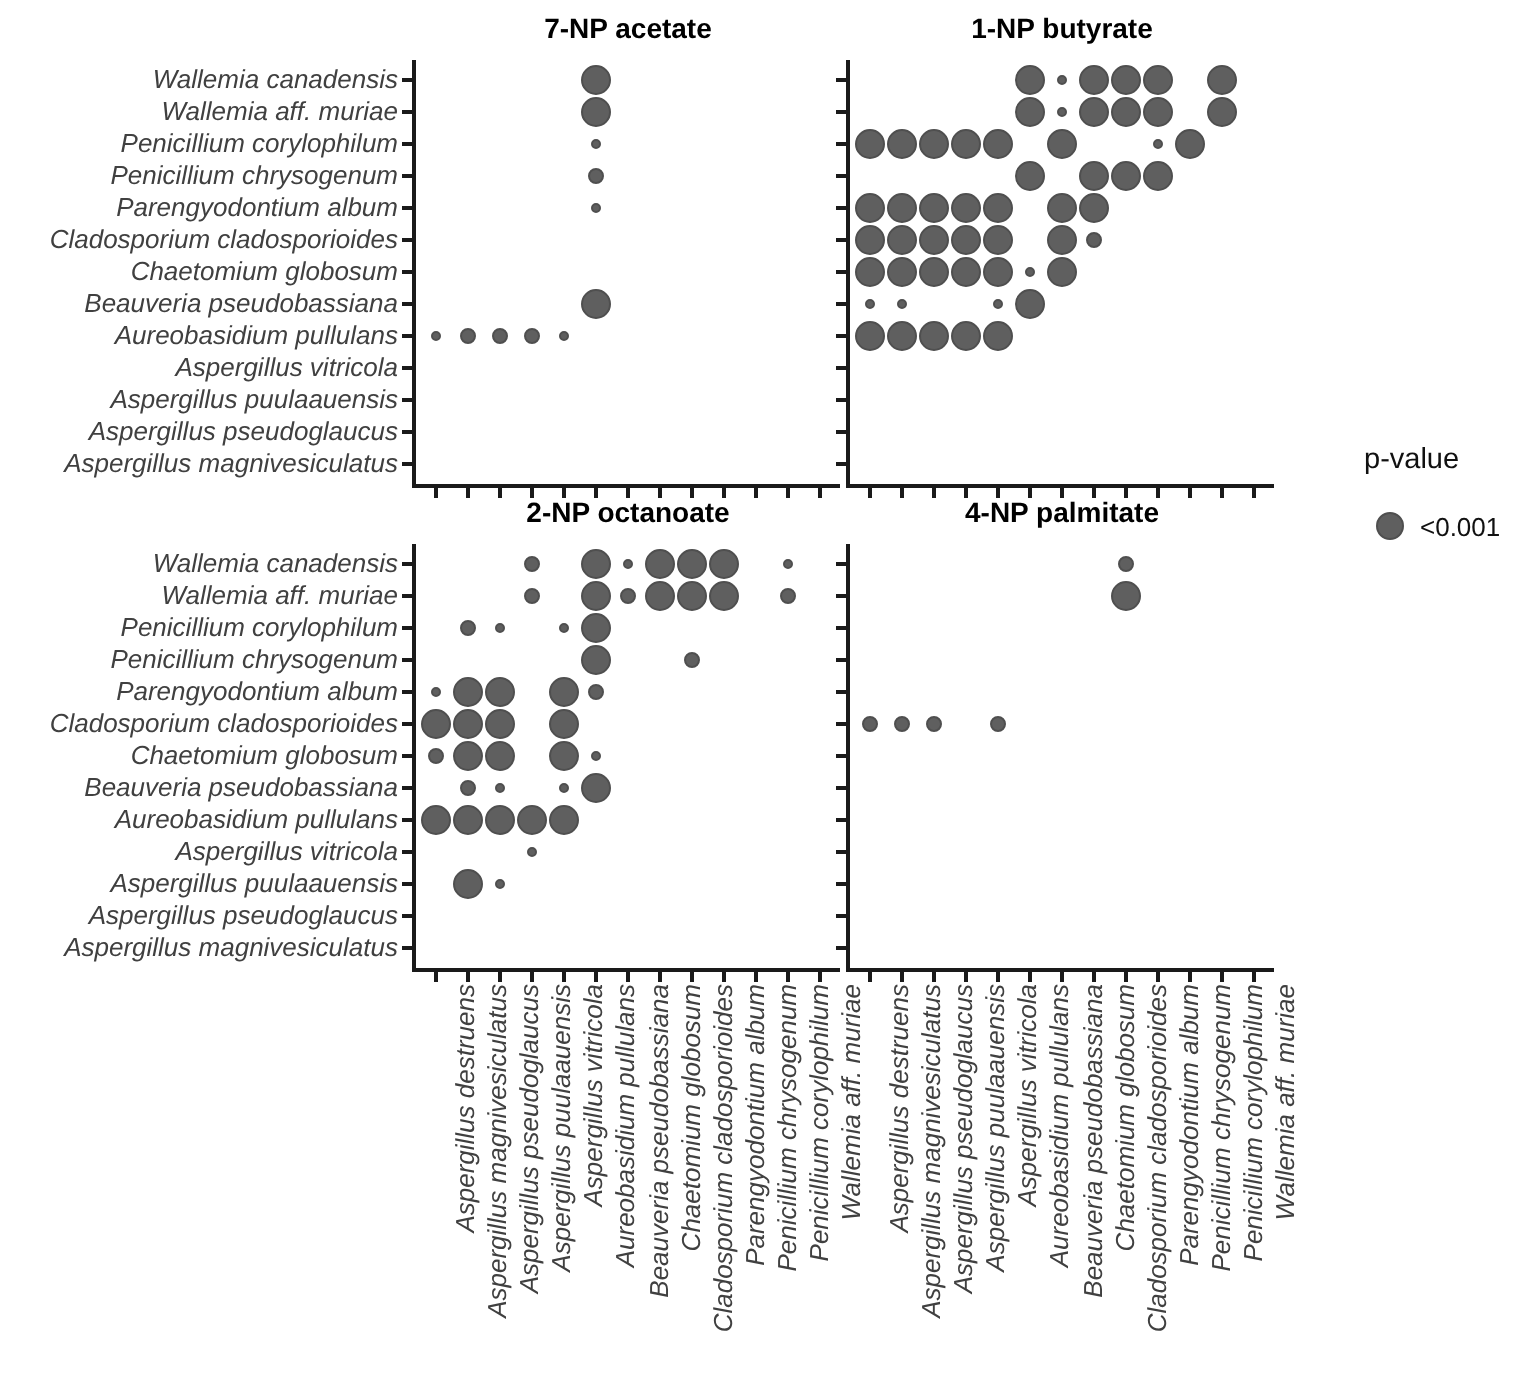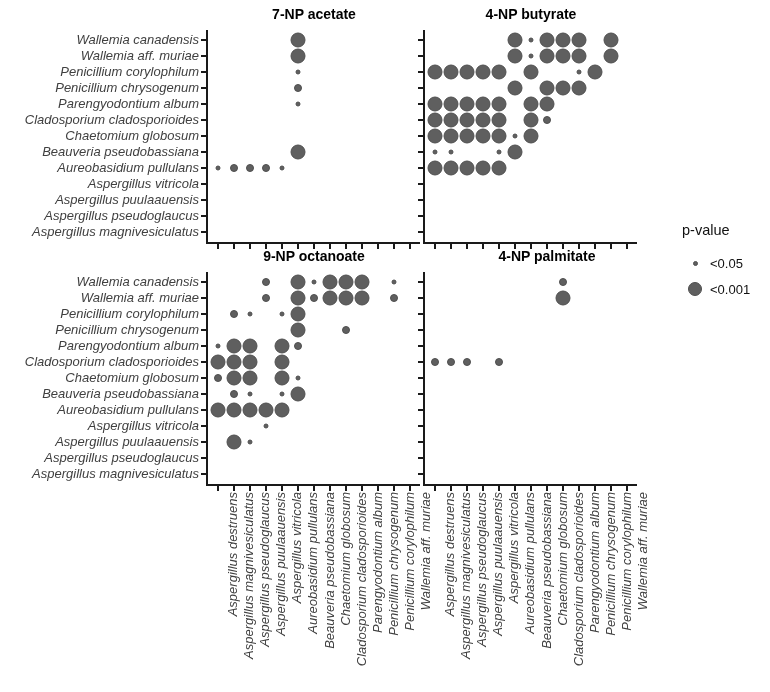--- a/index.html
+++ b/index.html
@@ -93,21 +93,21 @@
       <div class="dot l" title="" style="left: 297.939px; top: 55.697px;"></div>
       <div class="dot s" title="" style="left: 297.939px; top: 71.7576px;"></div>
       <div class="dot m" title="" style="left: 297.939px; top: 87.8182px;"></div>
       <div class="dot s" title="" style="left: 297.939px; top: 103.879px;"></div>
       <div class="dot l" title="" style="left: 297.939px; top: 152.061px;"></div>
       <div class="dot s" title="" style="left: 217.636px; top: 168.121px;"></div>
       <div class="dot m" title="" style="left: 233.697px; top: 168.121px;"></div>
       <div class="dot m" title="" style="left: 249.758px; top: 168.121px;"></div>
       <div class="dot m" title="" style="left: 265.818px; top: 168.121px;"></div>
       <div class="dot s" title="" style="left: 281.879px; top: 168.121px;"></div>
-      <div class="ptitle" style="left: 385px; top: 6px; width: 292px;">4-NP butyrate</div>
+      <div class="ptitle" style="left: 385px; top: 6px; width: 292px;">1-NP butyrate</div>
       <div class="axis-v" style="left: 423px; top: 30px; height: 214px;"></div>
       <div class="axis-h" style="left: 423px; top: 242px; width: 214px;"></div>
       <div class="tick-l" style="left: 418px; top: 38.6364px;"></div>
       <div class="tick-b" style="left: 433.636px; top: 244px;"></div>
       <div class="tick-l" style="left: 418px; top: 54.697px;"></div>
       <div class="tick-b" style="left: 449.697px; top: 244px;"></div>
       <div class="tick-l" style="left: 418px; top: 70.7576px;"></div>
       <div class="tick-b" style="left: 465.758px; top: 244px;"></div>
       <div class="tick-l" style="left: 418px; top: 86.8182px;"></div>
       <div class="tick-b" style="left: 481.818px; top: 244px;"></div>
@@ -176,21 +176,21 @@
       <div class="dot l" title="" style="left: 531px; top: 136px;"></div>
       <div class="dot s" title="" style="left: 434.636px; top: 152.061px;"></div>
       <div class="dot s" title="" style="left: 450.697px; top: 152.061px;"></div>
       <div class="dot s" title="" style="left: 498.879px; top: 152.061px;"></div>
       <div class="dot l" title="" style="left: 514.939px; top: 152.061px;"></div>
       <div class="dot l" title="" style="left: 434.636px; top: 168.121px;"></div>
       <div class="dot l" title="" style="left: 450.697px; top: 168.121px;"></div>
       <div class="dot l" title="" style="left: 466.758px; top: 168.121px;"></div>
       <div class="dot l" title="" style="left: 482.818px; top: 168.121px;"></div>
       <div class="dot l" title="" style="left: 498.879px; top: 168.121px;"></div>
-      <div class="ptitle" style="left: 168px; top: 248px; width: 292px;">9-NP octanoate</div>
+      <div class="ptitle" style="left: 168px; top: 248px; width: 292px;">2-NP octanoate</div>
       <div class="axis-v" style="left: 206px; top: 272px; height: 214px;"></div>
       <div class="axis-h" style="left: 206px; top: 484px; width: 214px;"></div>
       <div class="tick-l" style="left: 201px; top: 280.636px;"></div>
       <div class="tick-b" style="left: 216.636px; top: 486px;"></div>
       <div class="tick-l" style="left: 201px; top: 296.697px;"></div>
       <div class="tick-b" style="left: 232.697px; top: 486px;"></div>
       <div class="tick-l" style="left: 201px; top: 312.758px;"></div>
       <div class="tick-b" style="left: 248.758px; top: 486px;"></div>
       <div class="tick-l" style="left: 201px; top: 328.818px;"></div>
       <div class="tick-b" style="left: 264.818px; top: 486px;"></div>
@@ -277,21 +277,21 @@
       <div class="dot s" title="" style="left: 281.879px; top: 394.061px;"></div>
       <div class="dot l" title="" style="left: 297.939px; top: 394.061px;"></div>
       <div class="dot l" title="" style="left: 217.636px; top: 410.121px;"></div>
       <div class="dot l" title="" style="left: 233.697px; top: 410.121px;"></div>
       <div class="dot l" title="" style="left: 249.758px; top: 410.121px;"></div>
       <div class="dot l" title="" style="left: 265.818px; top: 410.121px;"></div>
       <div class="dot l" title="" style="left: 281.879px; top: 410.121px;"></div>
       <div class="dot s" title="" style="left: 265.818px; top: 426.182px;"></div>
       <div class="dot l" title="" style="left: 233.697px; top: 442.242px;"></div>
       <div class="dot s" title="" style="left: 249.758px; top: 442.242px;"></div>
-      <div class="ptitle" style="left: 401px; top: 248px; width: 292px;">4-NP palmitate</div>
+      <div class="ptitle" style="left: 385px; top: 248px; width: 292px;">4-NP palmitate</div>
       <div class="axis-v" style="left: 423px; top: 272px; height: 214px;"></div>
       <div class="axis-h" style="left: 423px; top: 484px; width: 214px;"></div>
       <div class="tick-l" style="left: 418px; top: 280.636px;"></div>
       <div class="tick-b" style="left: 433.636px; top: 486px;"></div>
       <div class="tick-l" style="left: 418px; top: 296.697px;"></div>
       <div class="tick-b" style="left: 449.697px; top: 486px;"></div>
       <div class="tick-l" style="left: 418px; top: 312.758px;"></div>
       <div class="tick-b" style="left: 465.758px; top: 486px;"></div>
       <div class="tick-l" style="left: 418px; top: 328.818px;"></div>
       <div class="tick-b" style="left: 481.818px; top: 486px;"></div>
@@ -331,25 +331,19 @@
       <div class="dot m" title="" style="left: 434.636px; top: 361.939px;"></div>
       <div class="dot m" title="" style="left: 450.697px; top: 361.939px;"></div>
       <div class="dot m" title="" style="left: 466.758px; top: 361.939px;"></div>
       <div class="dot m" title="" style="left: 498.879px; top: 361.939px;"></div>
     </div>
 
   <div id="legend">
     <div class="ltitle">p-value</div>
     <div class="litem">
       <div class="ldotcell">
-          <span class="ldot s"></span>
-        </div>
-      <span class="llabel">&lt;0.05</span>
-    </div>
-    <div class="litem">
-      <div class="ldotcell">
           <span class="ldot l"></span>
         </div>
       <span class="llabel">&lt;0.001</span>
     </div>
   </div>
 
 </div>
 
 </body></html>

